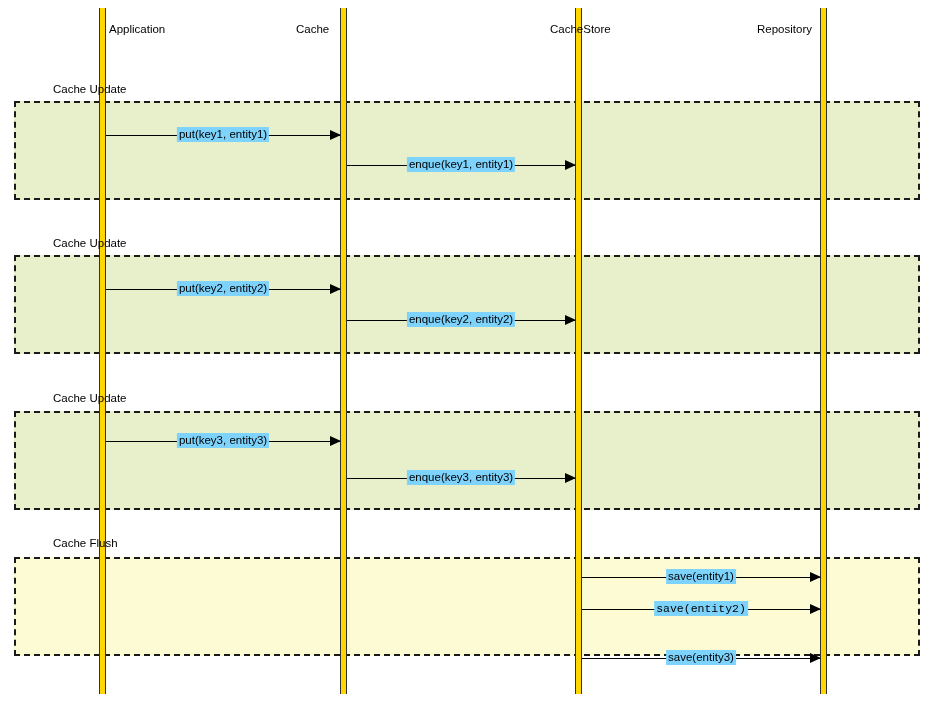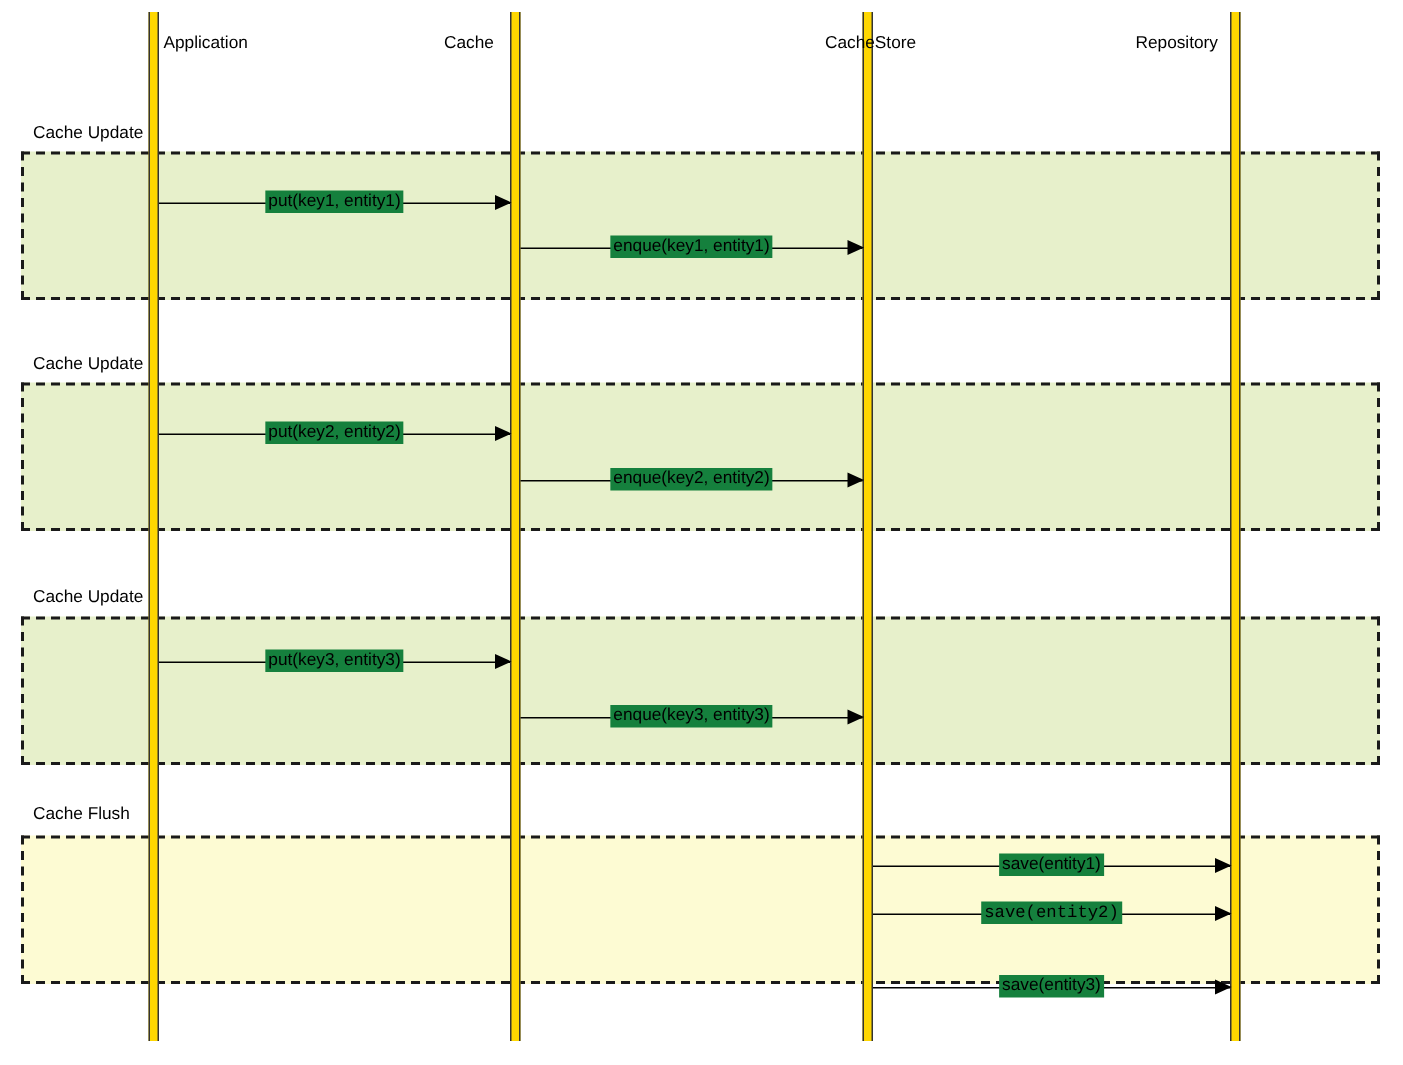--- a/index.html
+++ b/index.html
@@ -47,20 +47,21 @@
   .fragment.green  { background: #e7f0cb; }
   .fragment.yellow { background: #fdfbd3; }
 
   .fragment-label {
     position: absolute;
     font-size: 11.5px;
     color: #000000;
     white-space: nowrap;
     line-height: 14px;
     z-index: 8;
+    margin-left: 31px;
   }
   
   .message {
     position: absolute;
     height: 1px;
     z-index: 6;
   }
   .message .line {
     position: absolute;
     left: 0;
@@ -77,21 +78,21 @@
     height: 0;
     border-top: 5px solid transparent;
     border-bottom: 5px solid transparent;
     border-left: 11px solid #000000;
   }
   .message .msg-label {
     position: absolute;
     top: -8.5px;
     left: 50%;
     transform: translateX(-50%);
-    background: #15803d;
+    background: #7dd3fc;
     padding: 0 2px;
     font-size: 11.5px;
     color: #000000;
     white-space: nowrap;
     line-height: 15px;
     text-align: right;
   }
   
   .watermark {
     position: absolute;

